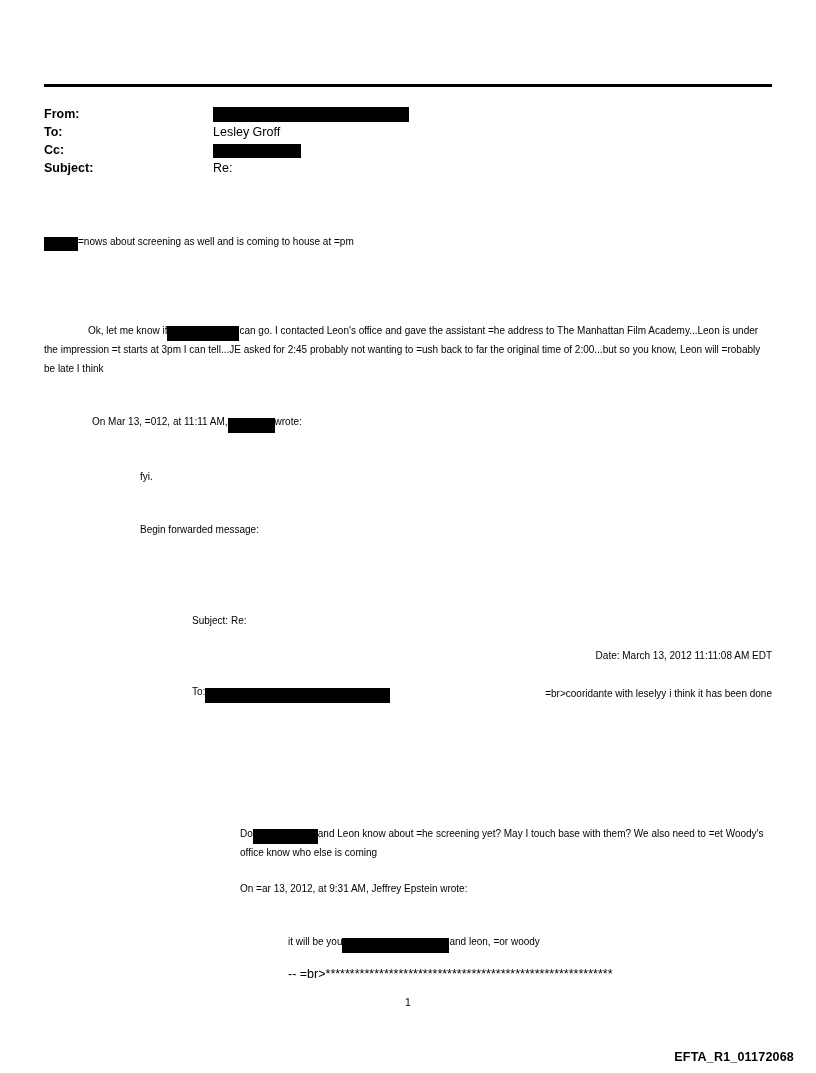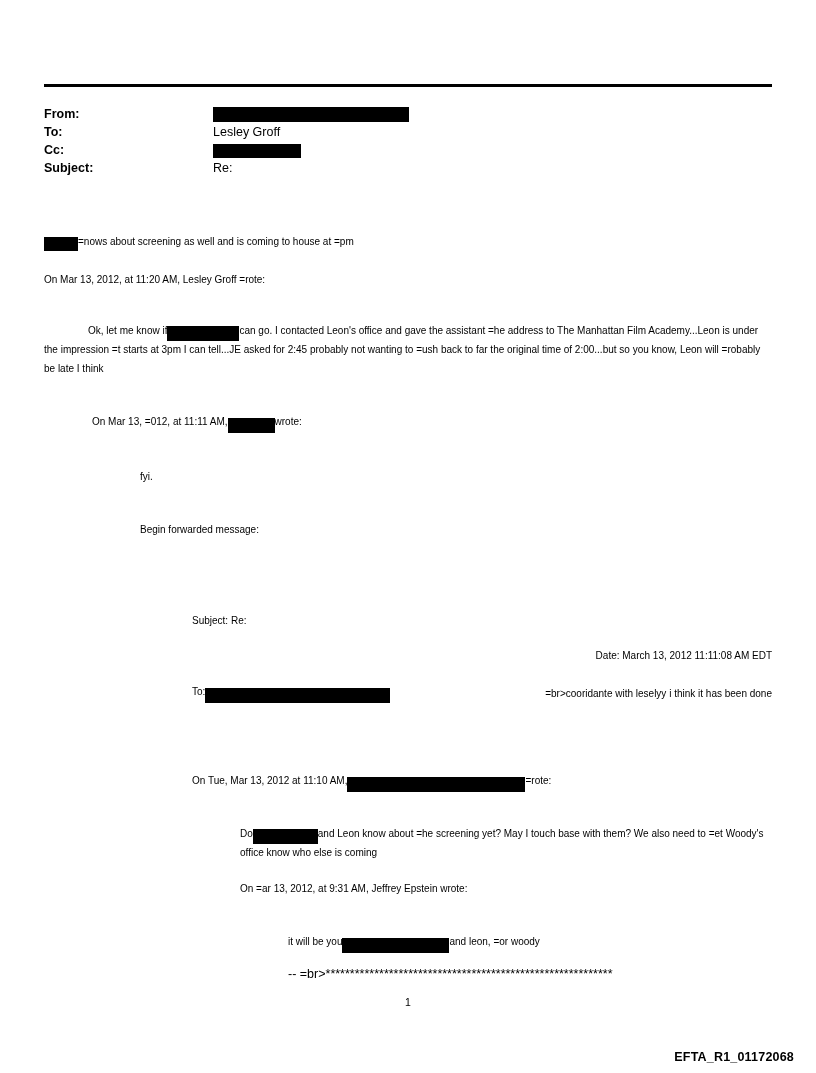--- a/index.html
+++ b/index.html
@@ -128,36 +128,34 @@
       <div class="hdr-value"><span class="redact r-cc"></span></div>
     </div>
     <div class="hdr-row">
       <div class="hdr-label">Subject:</div>
       <div class="hdr-value">Re:</div>
     </div>
   </div>
 
   <div class="body-text p1"><span class="redact r-body1"></span><span>=nows about screening as well and is coming to house at =pm</span></div>
 
-  <div class="body-text p2">On Mar 13, 2012, at 11:20 AM, Lesley Groff =rote:</div>
 
   <div class="body-text p3"><span>Ok, let me know if</span><span class="redact r-inline-a"></span><span>can go.  I contacted Leon's office and gave the assistant =he address to The Manhattan Film Academy...Leon is under the impression =t starts at 3pm I can tell...JE asked for 2:45 probably not wanting to =ush back to far the original time of 2:00...but so you know, Leon will =robably be late I think</span></div>
 
   <div class="body-text p4"><span>On Mar 13, =012, at 11:11 AM,</span><span class="redact r-inline-b"></span><span>wrote:</span></div>
 
   <div class="body-text p5">fyi.</div>
 
   <div class="body-text p6">Begin forwarded message:</div>
 
   <div class="body-text p8">Subject: Re:</div>
   <div class="body-text p9">Date: March 13, 2012 11:11:08 AM EDT</div>
   <div class="body-text p10"><span>To:</span><span class="redact r-to2"></span></div>
   <div class="body-text p11">=br&gt;cooridante with leselyy  i think it has been done</div>
 
-  <div class="body-text p12"><span>On Tue, Mar 13, 2012 at 11:10 AM,</span><span class="redact r-tue"></span><span>=rote:</span></div>
 
   <div class="body-text p13"><span>Do</span><span class="redact r-do"></span><span>and Leon know about =he screening yet? May I touch base with them? We also need to =et Woody's office know who else is coming</span></div>
 
   <div class="body-text p14">On =ar 13, 2012, at 9:31 AM, Jeffrey Epstein wrote:</div>
 
   <div class="body-text p15"><span>it will be you</span><span class="redact r-you"></span><span>and leon, =or woody</span></div>
 
   <div class="body-text p16">-- =br&gt;***********************************************************</div>
 
   <div class="page-num">1</div>

